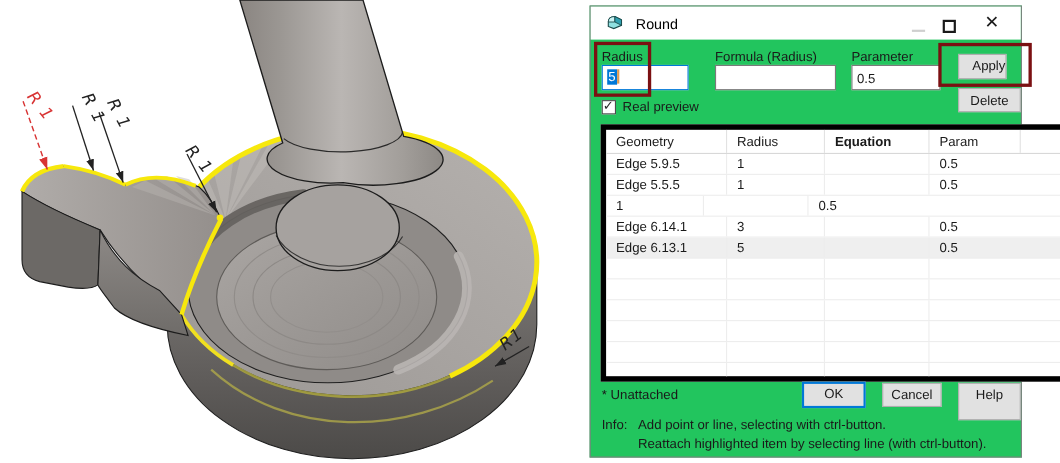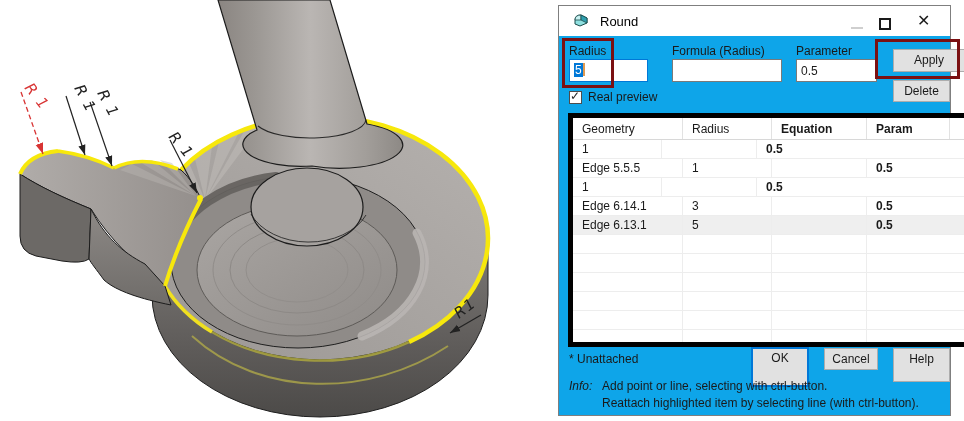--- a/index.html
+++ b/index.html
@@ -2,66 +2,66 @@
 <html><head>
 <meta charset="utf-8">
 <style>
   html,body{margin:0;padding:0;background:#ffffff;}
   body{width:964px;height:421px;position:relative;font-family:"Liberation Sans",sans-serif;overflow:hidden;}
 
   
   #viewport{position:absolute;left:0;top:0;width:540px;height:421px;background:#ffffff;}
 
   
-  #dialog{position:absolute;left:558px;top:5px;width:393px;height:411px;background:#0ea5e9;
+  #dialog{position:absolute;left:536px;top:5px;width:393px;height:411px;background:#22c55e;
           border:1px solid #7f7f7f;box-sizing:border-box;font-size:12px;color:#1a1a1a;}
   .titlebar{position:absolute;left:0;top:0;width:100%;height:30px;background:#ffffff;}
   .app-icon{position:absolute;left:13px;top:6px;width:18px;height:18px;}
   .title-text{position:absolute;left:41px;top:8px;font-size:13px;color:#000;}
   .ctrl-min{position:absolute;left:292px;top:21px;width:12px;height:2px;background:#cfcfcf;}
   .ctrl-max{position:absolute;left:320px;top:12px;width:12px;height:12px;border:2px solid #1a1a1a;box-sizing:border-box;background:#fff;}
   .ctrl-close{position:absolute;left:358px;top:5px;font-size:16px;color:#1a1a1a;line-height:20px;}
 
   .fld-label{position:absolute;top:38px;color:#1a1a1a;}
   .inp{position:absolute;top:53px;height:23px;background:#fff;border:1px solid #7a7a7a;box-sizing:border-box;
        font-family:"Liberation Sans",sans-serif;font-size:12px;color:#1a1a1a;padding:0 0 0 4px;line-height:21px;}
   #inp-radius{left:10px;width:79px;border:1px solid #0078d7;}
   #inp-formula{left:113px;width:110px;}
   #inp-parameter{left:237px;width:81px;}
   .sel-text{background:#0078d7;color:#ffffff;padding:0 1px;}
   .caret{display:inline-block;width:2px;height:13px;background:#e09a50;vertical-align:-2px;}
 
   .btn{position:absolute;background:#e1e1e1;border:1px solid #adadad;box-sizing:border-box;
        text-align:center;font-size:12px;color:#1a1a1a;line-height:20px;cursor:default;}
-  #btn-apply{left:334px;top:43px;width:72px;height:23px;}
+  #btn-apply{left:334px;top:43px;width:44px;height:23px;text-align:right;}
   #btn-delete{left:334px;top:74px;width:57px;height:22px;}
-  #btn-ok{left:192px;top:341px;width:58px;height:40px;border:2px solid #0078d7;line-height:19px;}
+  #btn-ok{left:192px;top:341px;width:58px;height:24px;border:2px solid #0078d7;line-height:19px;}
   #btn-cancel{left:265px;top:342px;width:54px;height:22px;text-align:center;}
   #btn-help{left:334px;top:342px;width:57px;height:34px;}
 
   .ann-box{position:absolute;border:3px solid #7b1012;box-sizing:border-box;pointer-events:none;z-index:20;}
   #ann-radius{left:3px;top:32px;width:52px;height:50px;}
   #ann-apply{left:316px;top:33px;width:85px;height:40px;}
 
   .cb{position:absolute;left:10px;top:85px;width:13px;height:13px;background:#fff;border:1px solid #4d4d4d;box-sizing:border-box;}
   .cb.checked::after{content:"\2713";position:absolute;left:0px;top:-3px;font-size:12px;color:#2b2b2b;}
   .cb-label{position:absolute;left:29px;top:84px;}
 
   #edge-table{position:absolute;left:9px;top:107px;width:448px;height:234px;background:#fff;
               border:5px solid #000000;box-sizing:border-box;overflow:hidden;}
   .t-row{display:flex;height:19px;line-height:19px;border-bottom:1px solid #ededed;box-sizing:border-box;}
   .t-row.header{height:22px;line-height:22px;border-bottom:1px solid #d8d8d8;}
   .t-cell{box-sizing:border-box;padding-left:9px;border-right:1px solid #ededed;overflow:hidden;white-space:nowrap;}
   .t-row.header .t-cell{border-right:1px solid #e2e2e2;}
-  .t-cell.c1{width:110px;} .t-cell.c2{width:89px;} .t-cell.c3{width:95px;font-weight:bold;} .t-cell.c4{width:83px;border-right:none;font-weight:bold;}
+  .t-cell.c1{width:110px;} .t-cell.c2{width:89px;} .t-cell.c3{width:95px;font-weight:bold;} .t-cell.c4{width:83px;border-right:none;}
   .t-row.highlight{background:#efefef;}
 
   #note{position:absolute;left:10px;top:346px;}
   #info-row{position:absolute;left:10px;top:372px;display:flex;}
-  #info-label{width:33px;font-style:italic;}
+  #info-label{width:33px;}
   .info-line{line-height:17px;}
 </style>
 </head>
 <body>
 
 <div id="viewport">
 <svg width="540" height="421" viewBox="0 0 540 421" xmlns="http://www.w3.org/2000/svg">
   <defs>
     <linearGradient id="gShaft" x1="0" y1="0" x2="1" y2="0">
       <stop offset="0" stop-color="#8a8581"></stop>
@@ -204,20 +204,21 @@
   <span class="cb-label">Real preview</span>
 
   <div id="edge-table">
     <div class="t-row header">
       <div class="t-cell c1">Geometry</div>
       <div class="t-cell c2">Radius</div>
       <div class="t-cell c3">Equation</div>
       <div class="t-cell c4">Param</div>
     </div>
     <div class="t-row">
+      <div class="t-cell c1">Edge 5.9.5</div>
       <div class="t-cell c2">1</div>
       <div class="t-cell c3"></div>
       <div class="t-cell c4">0.5</div>
     </div>
     <div class="t-row">
       <div class="t-cell c1">Edge 5.5.5</div>
       <div class="t-cell c2">1</div>
       <div class="t-cell c3"></div>
       <div class="t-cell c4">0.5</div>
     </div>

